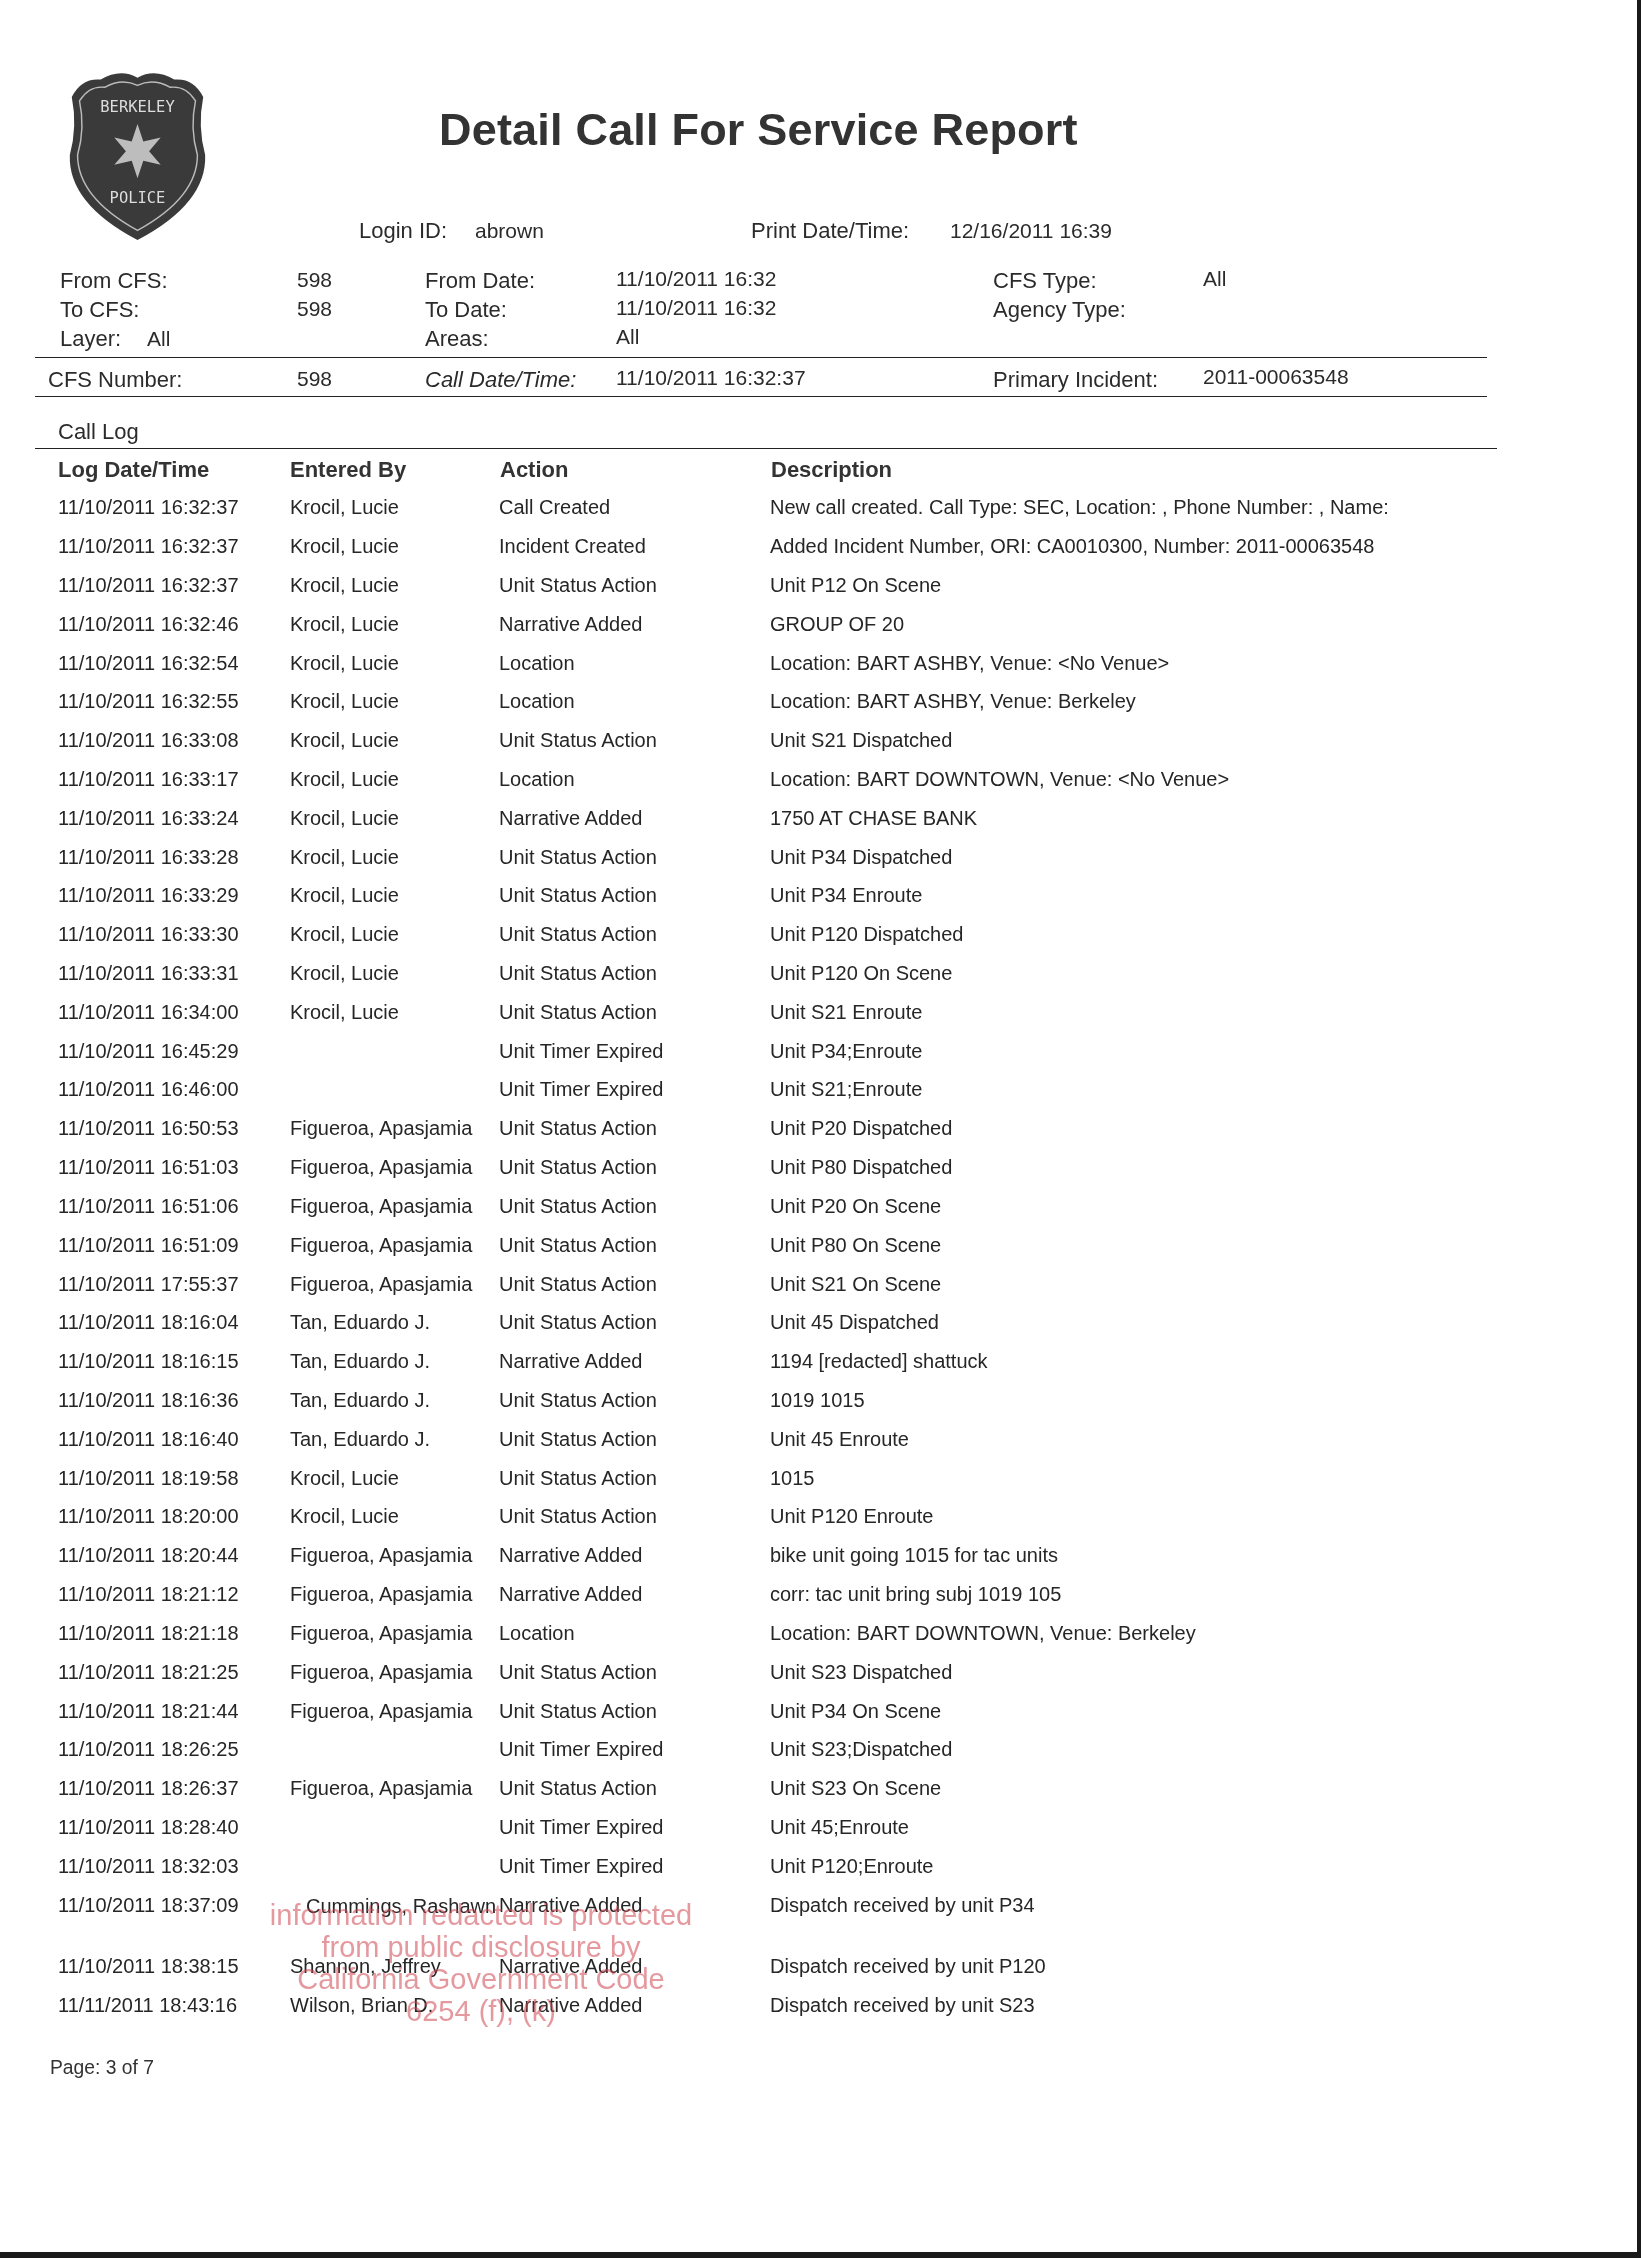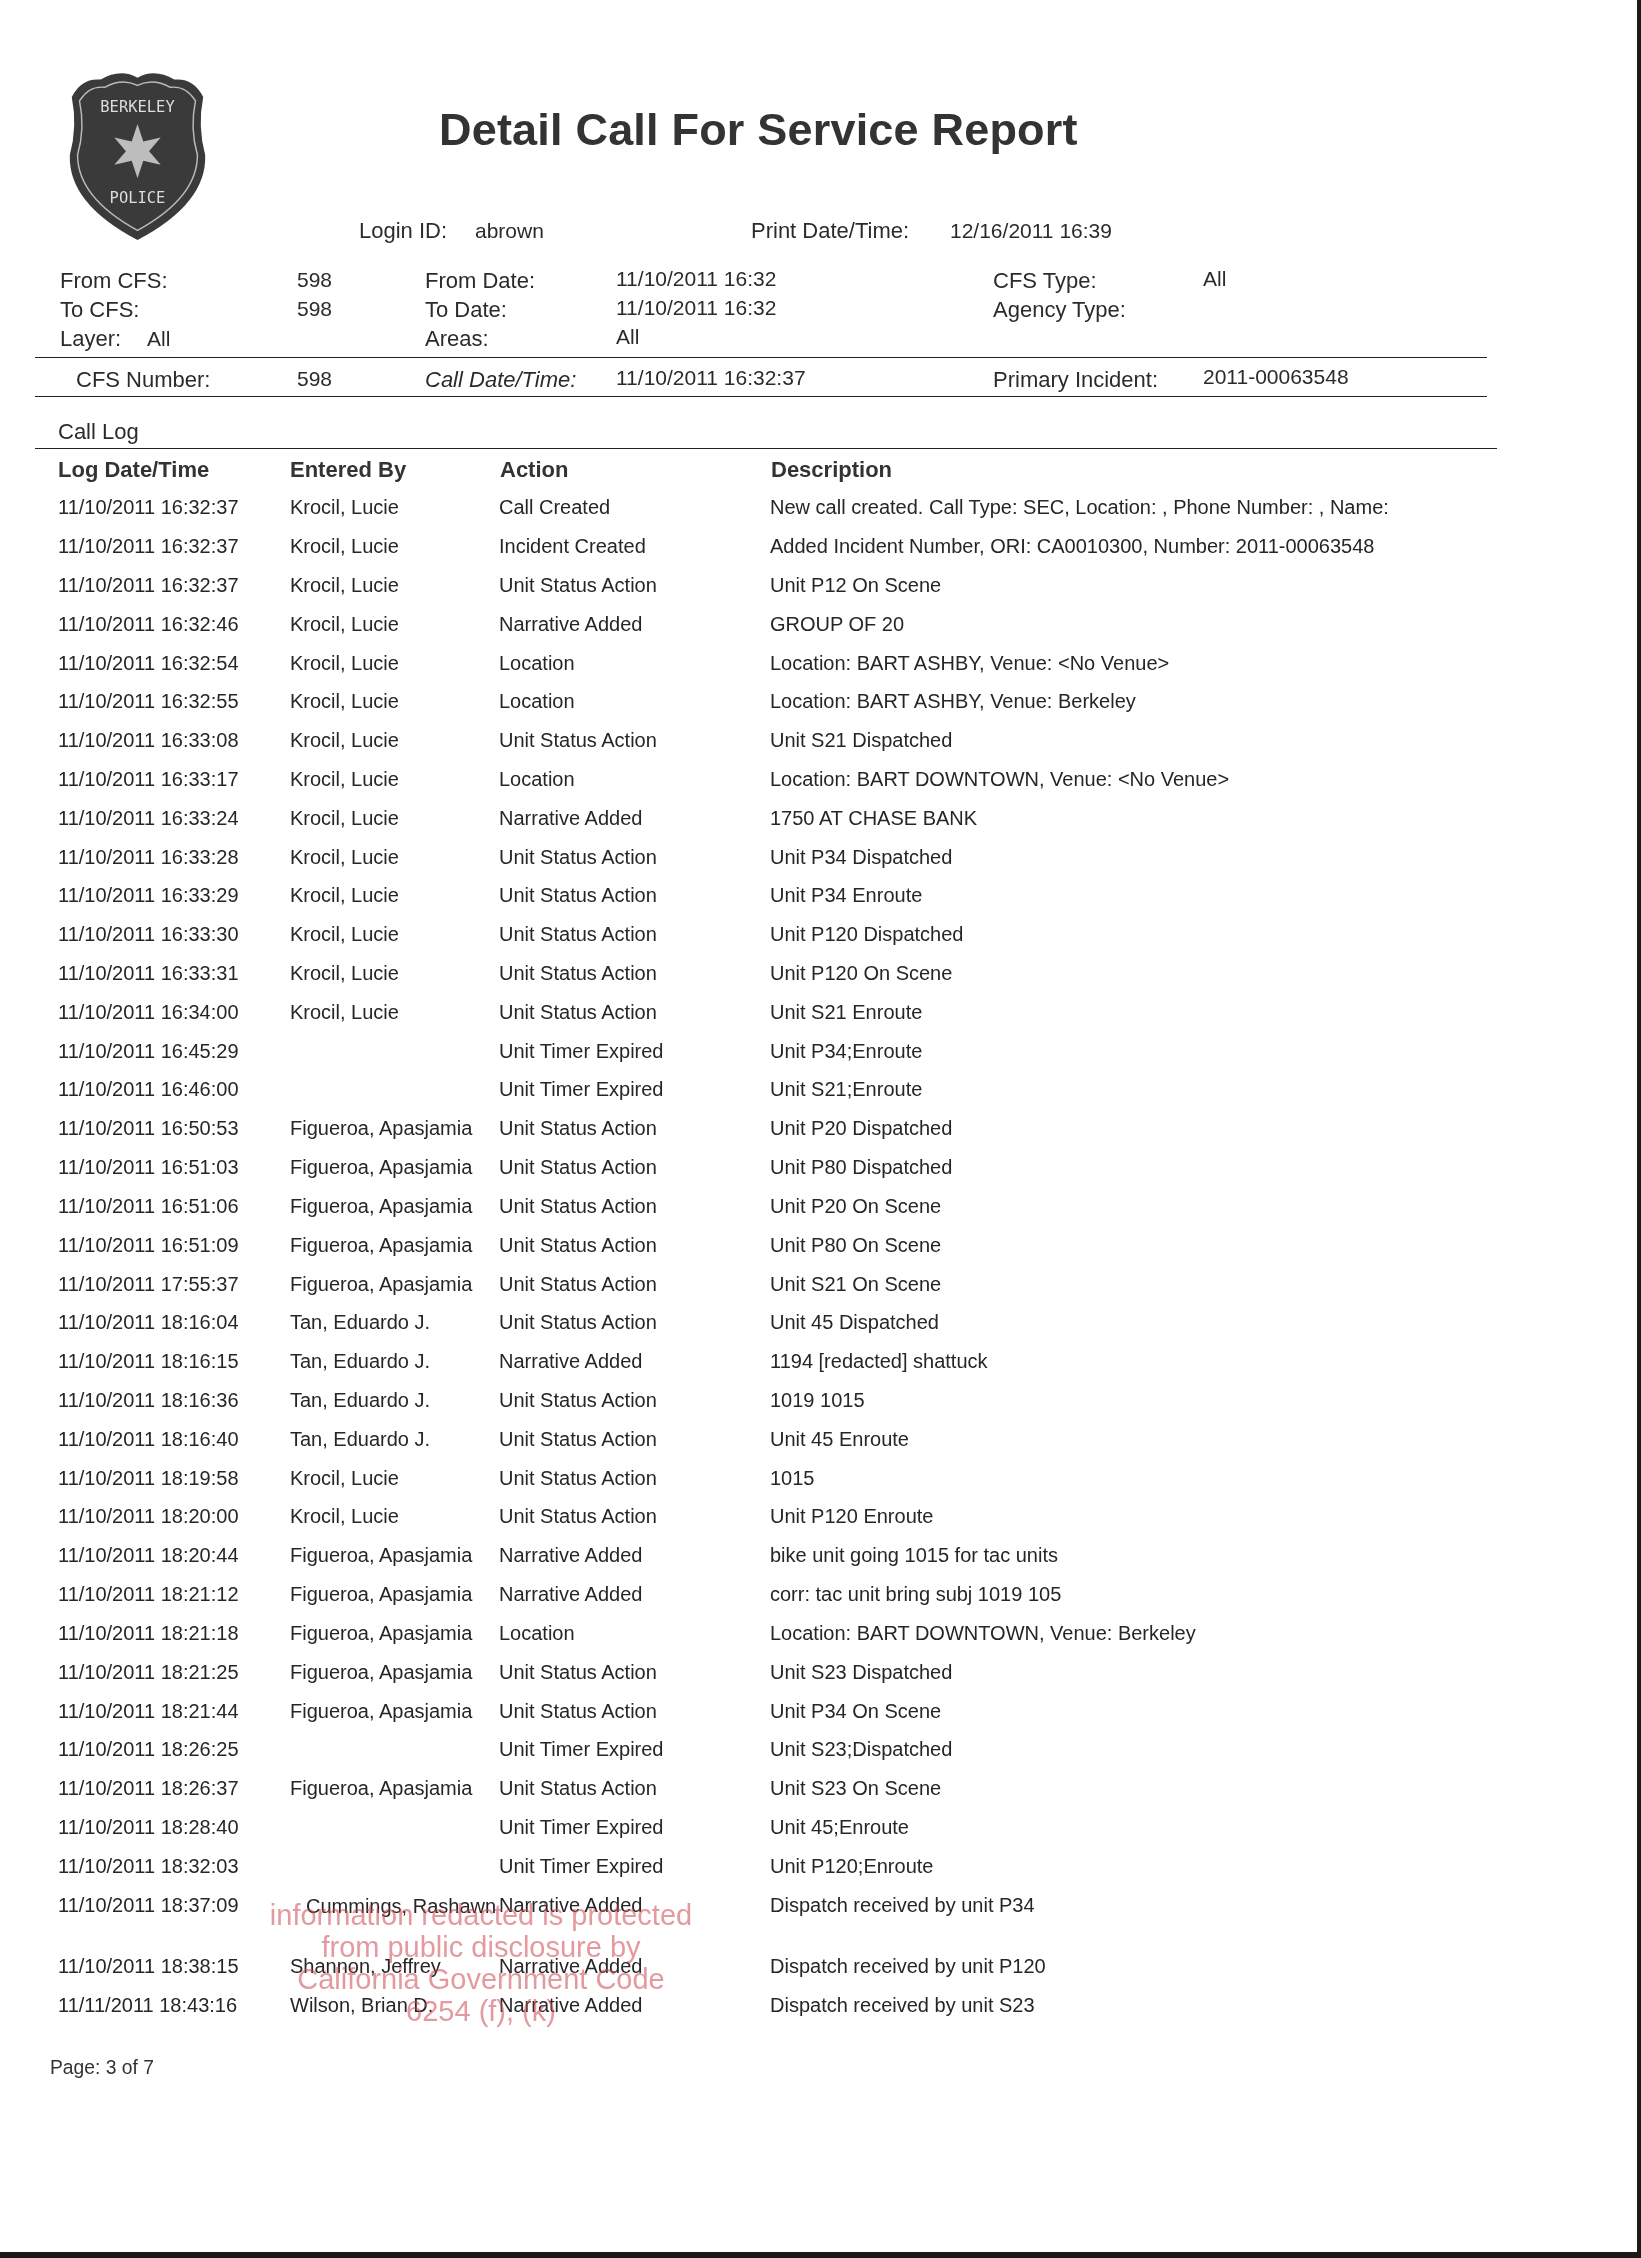--- a/index.html
+++ b/index.html
@@ -62,21 +62,21 @@
 <div class="abs lbl" style="left:425px;top:326px;">Areas:</div>
 <div class="abs val" style="left:616px;top:325px;">All</div>
 
 <div class="abs lbl" style="left:993px;top:268px;">CFS Type:</div>
 <div class="abs val" style="left:1203px;top:267px;">All</div>
 <div class="abs lbl" style="left:993px;top:297px;">Agency Type:</div>
 <div class="abs val" style="left:1203px;top:296px;"></div>
 
 <div class="hr" style="left:35px;top:357px;width:1452px;"></div>
 
-<div class="abs lbl" style="left:76px;top:367px;">CFS Number:</div>
+<div class="abs lbl" style="left:48px;top:367px;">CFS Number:</div>
 <div class="abs val" style="left:297px;top:367px;">598</div>
 <div class="abs lbl" style="left:425px;top:367px;font-style:italic;">Call Date/Time:</div>
 <div class="abs val" style="left:616px;top:366px;">11/10/2011 16:32:37</div>
 <div class="abs lbl" style="left:993px;top:367px;">Primary Incident:</div>
 <div class="abs val" style="left:1203px;top:365px;">2011-00063548</div>
 
 <div class="hr" style="left:35px;top:396px;width:1452px;"></div>
 
 <div class="abs lbl" style="left:58px;top:419px;">Call Log</div>
 <div class="hr" style="left:35px;top:448px;width:1462px;"></div>

